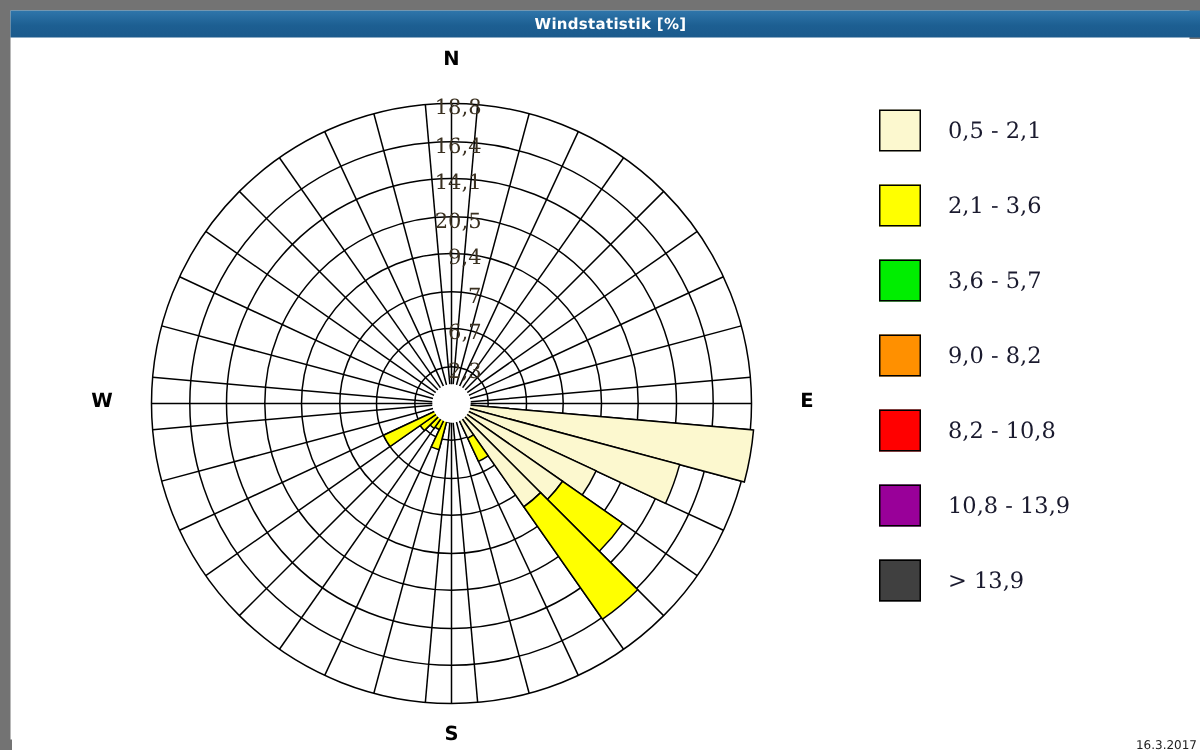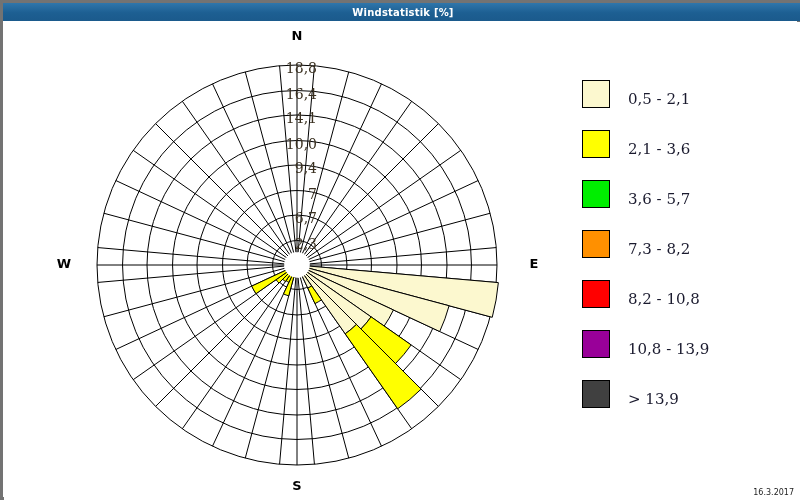--- a/index.html
+++ b/index.html
@@ -4,21 +4,21 @@
 <style>
   html,body{margin:0;padding:0;}
   body{
     width:800px;height:500px;overflow:hidden;
     background:#ffffff;
     font-family:"DejaVu Serif", serif;
   }
   #app{
     position:relative;width:800px;height:500px;
     box-sizing:border-box;
-    border:3px solid #737373;
+    border:7px solid #737373;
     background:#ffffff;
   }
   
   #titlebar{
     position:absolute;left:0;top:0;width:800px;height:18px;
     background:linear-gradient(180deg,#2f76ab 0%,#1d5f92 55%,#1b5a8c 100%);
     color:#ffffff;
     font-family:"DejaVu Sans", sans-serif;
     font-size:10px;font-weight:bold;
     display:flex;align-items:center;justify-content:center;
@@ -42,21 +42,21 @@
     position:absolute;
     font-family:"DejaVu Serif", serif;
     font-size:14px;color:#3a3020;
     text-align:right;white-space:nowrap;
   }
   
   #legend{
     position:absolute;left:578px;top:36px;width:210px;
   }
   .legend-row{
-    display:flex;align-items:flex-end;height:50px;
+    display:flex;align-items:center;height:50px;
   }
   .legend-swatch{
     width:28px;height:28px;
     border:1px solid #000000;
     box-sizing:border-box;
     flex:0 0 auto;
   }
   .legend-text{
     margin-left:18px;
     font-family:"DejaVu Serif", serif;
@@ -169,42 +169,42 @@
     <div class="axis-label" id="lbl-n" style="left: 273px; top: 6px; width: 40px;">N</div>
     <div class="axis-label" id="lbl-e" style="left: 510px; top: 234px; width: 40px;">E</div>
     <div class="axis-label" id="lbl-s" style="left: 273px; top: 456px; width: 40px;">S</div>
     <div class="axis-label" id="lbl-w" style="left: 40px; top: 234px; width: 40px;">W</div>
 
     <div id="ring-labels">
         <div class="ring-label" style="left: 273px; top: 213.532px; width: 40px;">2,3</div>
         <div class="ring-label" style="left: 273px; top: 188px; width: 40px;">6,7</div>
         <div class="ring-label" style="left: 273px; top: 163.532px; width: 40px;">7</div>
         <div class="ring-label" style="left: 273px; top: 138px; width: 40px;">9,4</div>
-        <div class="ring-label" style="left: 273px; top: 113.532px; width: 40px;">10,0</div>
+        <div class="ring-label" style="left: 273px; top: 113.532px; width: 40px;">20,5</div>
         <div class="ring-label" style="left: 273px; top: 88px; width: 40px;">14,1</div>
         <div class="ring-label" style="left: 273px; top: 63.5319px; width: 40px;">16,4</div>
         <div class="ring-label" style="left: 273px; top: 38px; width: 40px;">18,8</div>
       </div>
 
     <div id="legend">
         <div class="legend-row">
           <div class="legend-swatch" style="background: rgb(252, 248, 207);"></div>
           <div class="legend-text">0,5 - 2,1</div>
         </div>
         <div class="legend-row">
           <div class="legend-swatch" style="background: rgb(255, 255, 0);"></div>
           <div class="legend-text">2,1 - 3,6</div>
         </div>
         <div class="legend-row">
           <div class="legend-swatch" style="background: rgb(0, 238, 0);"></div>
           <div class="legend-text">3,6 - 5,7</div>
         </div>
         <div class="legend-row">
           <div class="legend-swatch" style="background: rgb(255, 144, 0);"></div>
-          <div class="legend-text">7,3 - 8,2</div>
+          <div class="legend-text">9,0 - 8,2</div>
         </div>
         <div class="legend-row">
           <div class="legend-swatch" style="background: rgb(255, 0, 0);"></div>
           <div class="legend-text">8,2 - 10,8</div>
         </div>
         <div class="legend-row">
           <div class="legend-swatch" style="background: rgb(153, 0, 153);"></div>
           <div class="legend-text">10,8 - 13,9</div>
         </div>
         <div class="legend-row">

